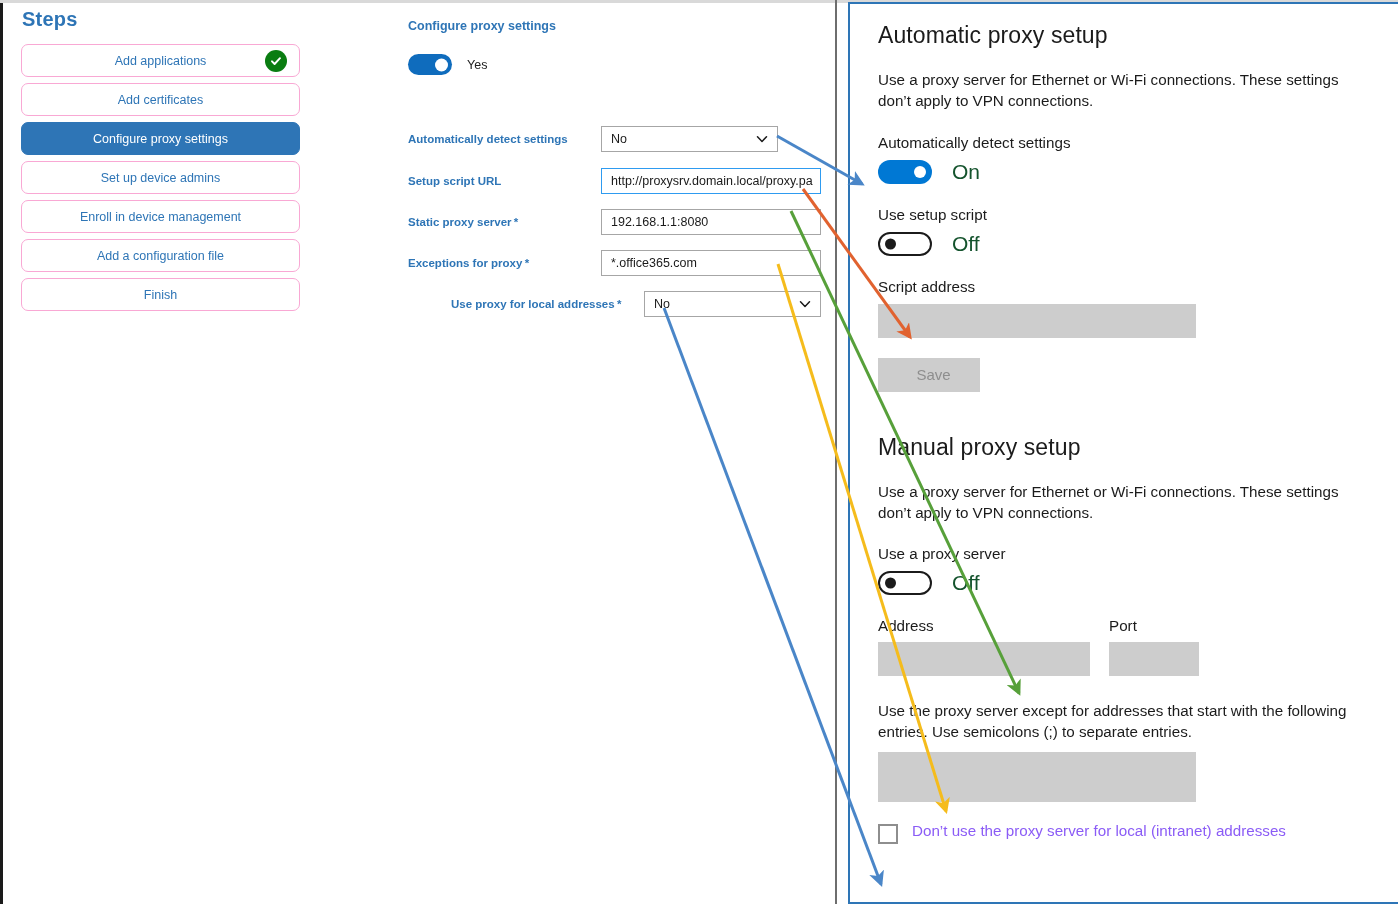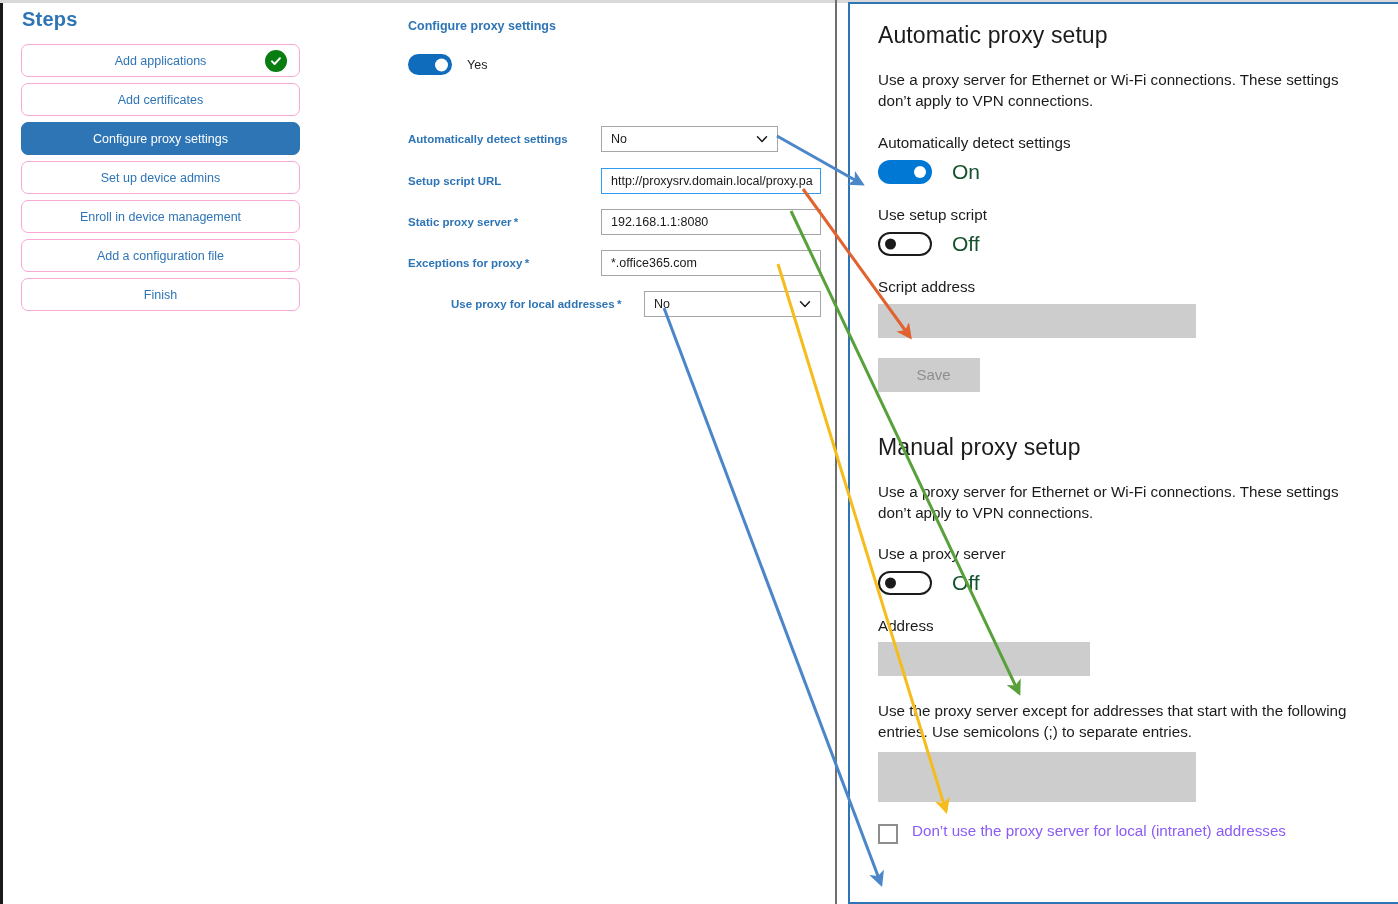--- a/index.html
+++ b/index.html
@@ -276,20 +276,24 @@
             <div class="k"></div>
           </div>
         <span class="w10tgl-txt">Off</span>
       </div>
 
       <div class="addr-port">
         <div class="addr-col">
           <p class="col-lab">Address</p>
           <div class="greybox col-box"></div>
         </div>
+        <div class="port-col">
+          <p class="col-lab">Port</p>
+          <div class="greybox col-box"></div>
+        </div>
       </div>
 
       <p class="r-p" style="margin-top:24px">Use the proxy server except for addresses that start with the following entries. Use semicolons (;) to separate entries.</p>
       <div class="greybox r-bigbox"></div>
 
       <div class="cb-row">
         <div class="cb"></div>
         <span class="cb-txt">Don’t use the proxy server for local (intranet) addresses</span>
       </div>
 

